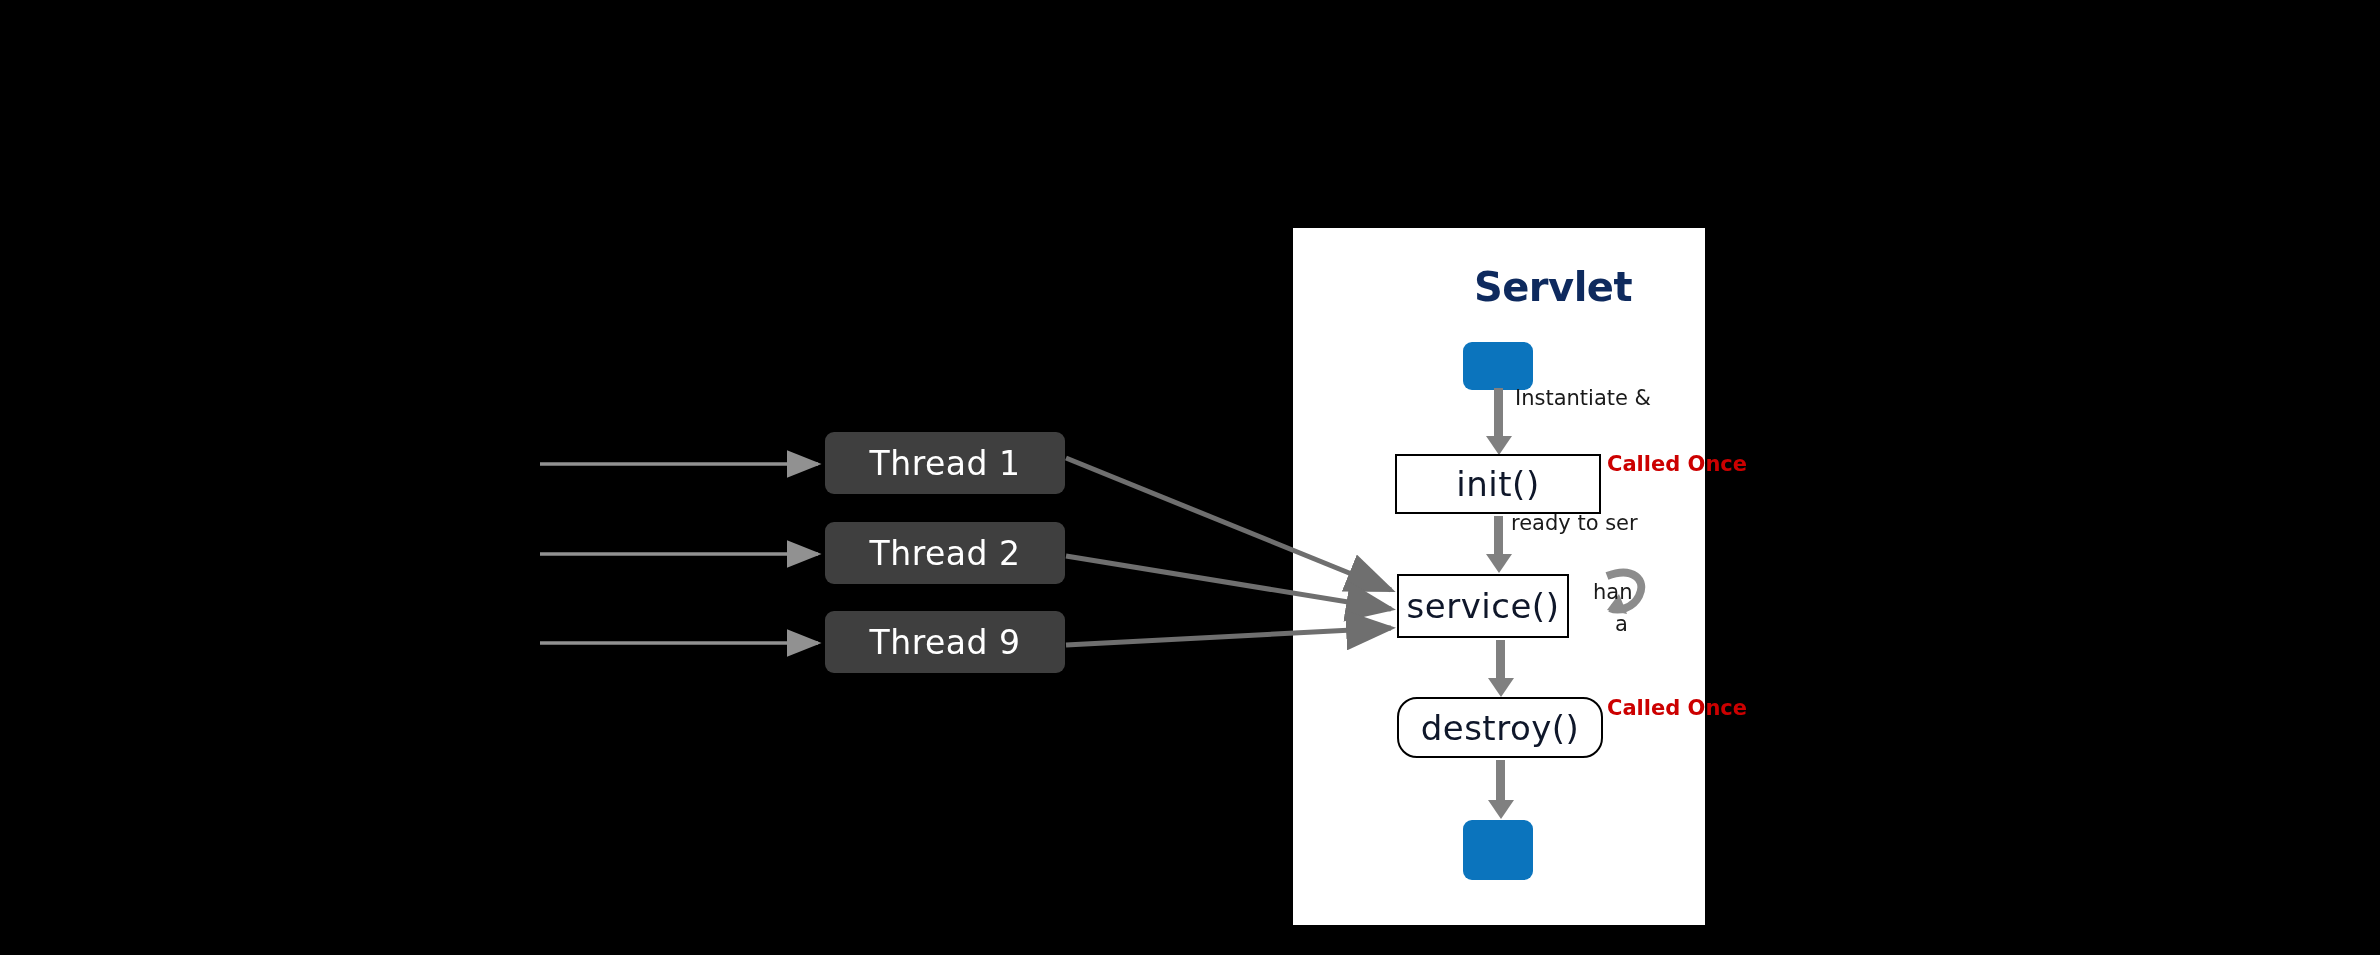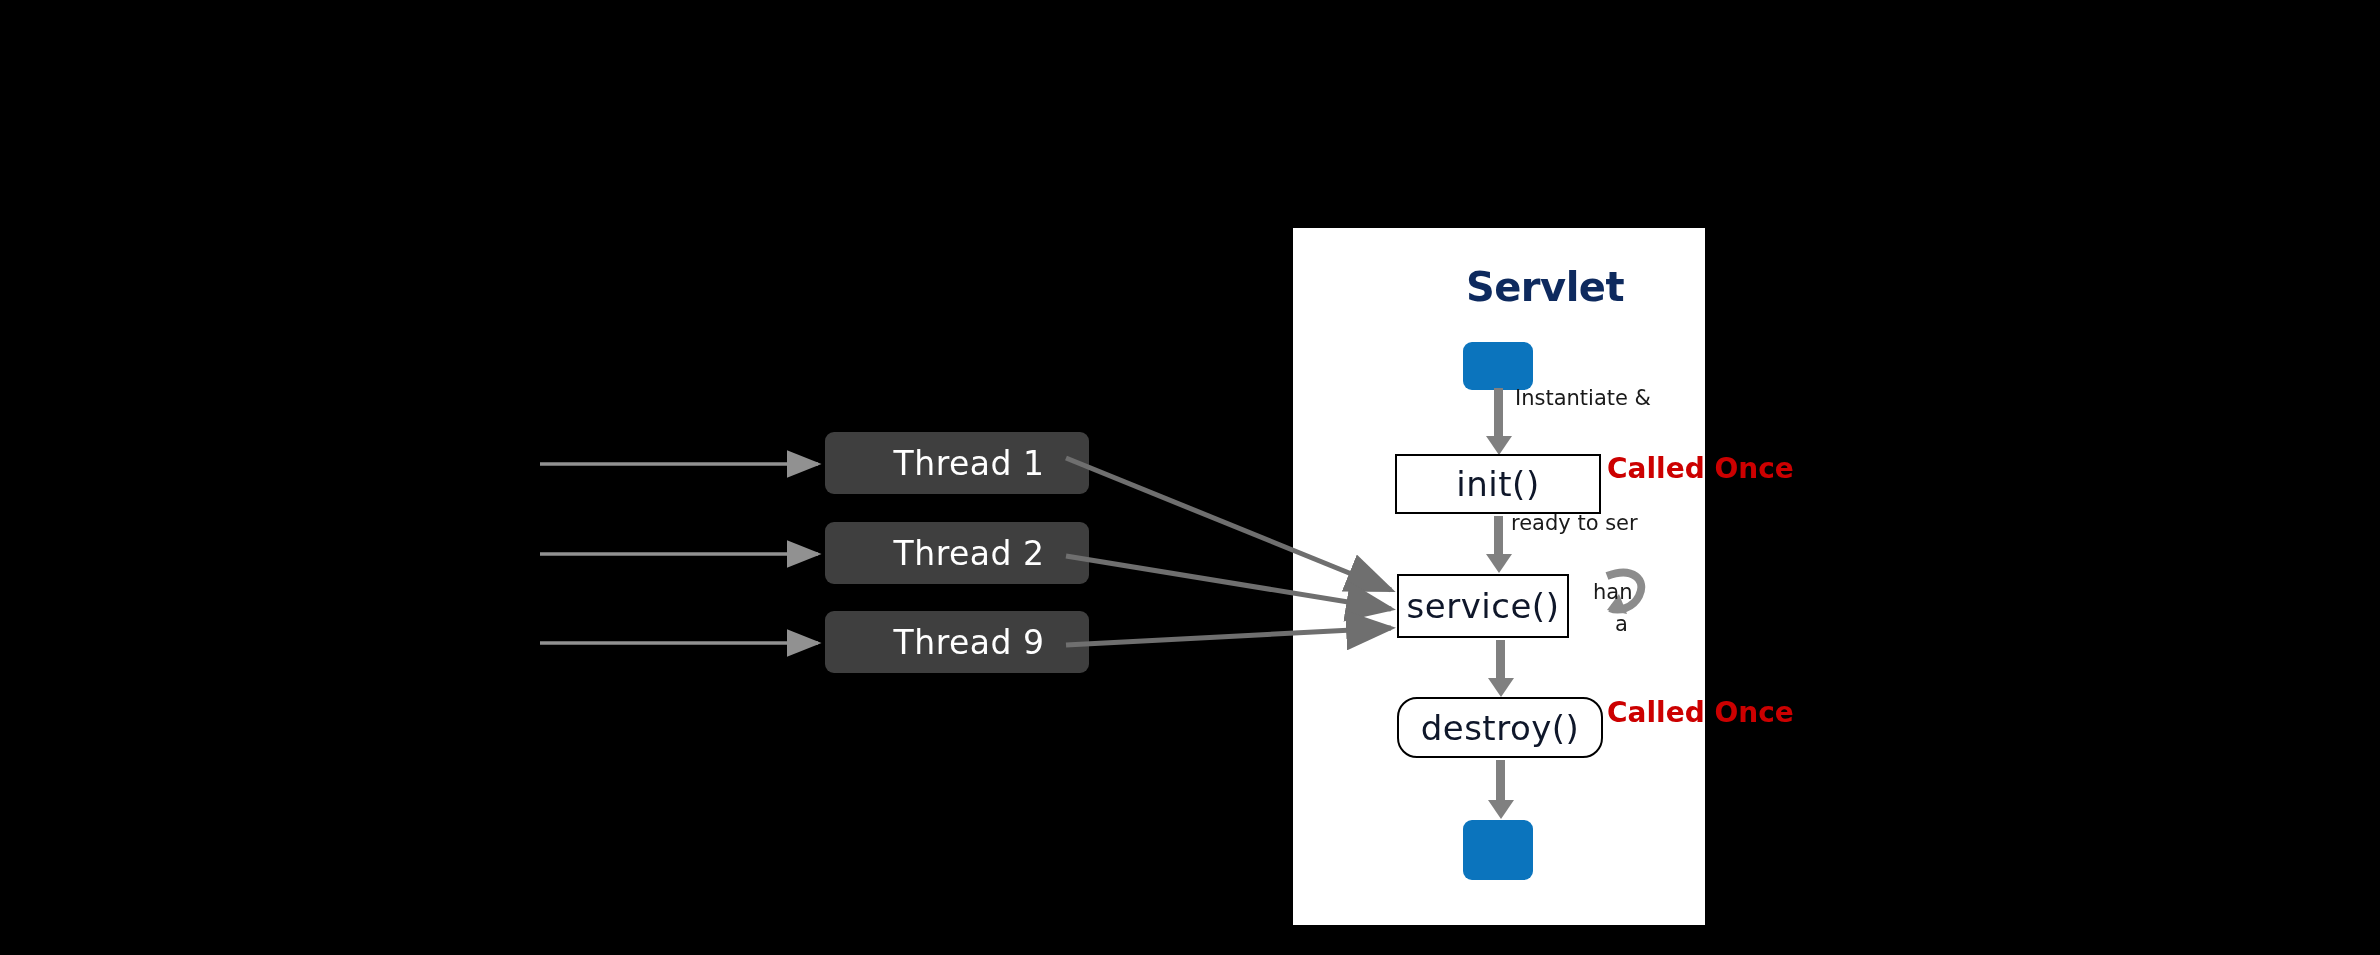--- a/index.html
+++ b/index.html
@@ -10,21 +10,21 @@
     background:#000;
   }
   #stage{position:absolute;inset:0;width:2380px;height:955px;background:#000;}
 
   
   #servlet-panel{
     position:absolute;left:1293px;top:228px;width:412px;height:697px;
     background:#ffffff;overflow:hidden;
   }
   #panel-title{
-    position:absolute;left:4px;top:36px;width:412px;text-align:center;
+    position:absolute;left:12px;top:36px;width:412px;text-align:center;
     font-size:40px;font-weight:bold;color:#0e2a5e;letter-spacing:-0.5px;
     font-family:"DejaVu Sans","Liberation Sans",sans-serif;
     padding-left:42px;
   }
 
   
   .blue-node{
     position:absolute;width:70px;height:48px;background:#0b74bd;border-radius:9px;
   }
   #blue-start{left:170px;top:114px;}
@@ -62,33 +62,32 @@
   #label-instantiate{left:222px;top:158px;}
   #label-ready{left:218px;top:283px;}
   #label-handle{left:300px;top:352px;}
   #label-handle-2{left:322px;top:384px;}
 
   
   #loop-icon{position:absolute;left:310px;top:340px;width:44px;height:54px;}
 
   
   .called-once{
-    position:absolute;font-size:28px;font-weight:bold;color:#cc0000;white-space:nowrap;
+    position:absolute;font-size:21px;font-weight:bold;color:#cc0000;white-space:nowrap;
     font-family:"DejaVu Sans","Liberation Sans",sans-serif;z-index:40;
   }
   #called-once-init{left:1607px;top:452px;}
   #called-once-destroy{left:1607px;top:696px;}
 
   
   .thread-box{
     position:absolute;left:825px;width:240px;height:62px;background:#3f3f3f;
     border-radius:9px;display:flex;align-items:center;justify-content:center;
     color:#ffffff;font-size:33px;letter-spacing:0.5px;
     font-family:"DejaVu Sans","Liberation Sans",sans-serif;
-    padding-left:24px;
   }
   #thread-1{top:432px;}
   #thread-2{top:522px;}
   #thread-3{top:611px;}
 
   
   #connectors{position:absolute;left:0;top:0;width:2380px;height:955px;pointer-events:none;z-index:20;}
 </style>
 </head>
 <body>

